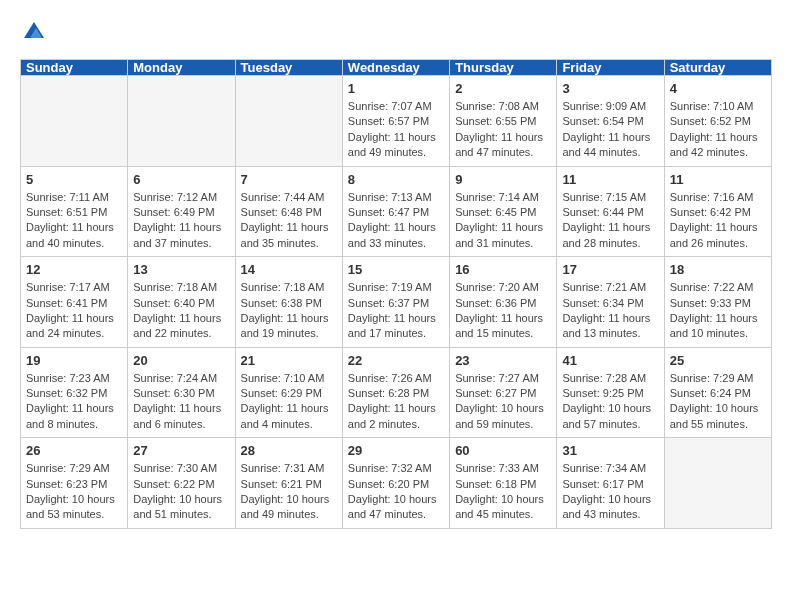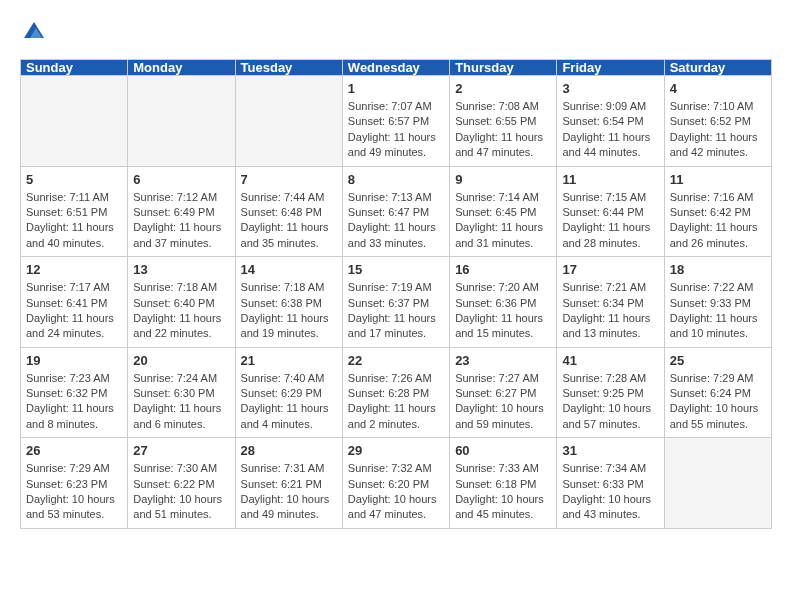--- a/index.html
+++ b/index.html
@@ -249,21 +249,21 @@
 Daylight: 11 hours and 8 minutes.</div>
         </td>
         <td>
           <div class="day-number">20</div>
           <div class="day-info">Sunrise: 7:24 AM
 Sunset: 6:30 PM
 Daylight: 11 hours and 6 minutes.</div>
         </td>
         <td>
           <div class="day-number">21</div>
-          <div class="day-info">Sunrise: 7:40 AM
+          <div class="day-info">Sunrise: 7:10 AM
 Sunset: 6:29 PM
 Daylight: 11 hours and 4 minutes.</div>
         </td>
         <td>
           <div class="day-number">22</div>
           <div class="day-info">Sunrise: 7:26 AM
 Sunset: 6:28 PM
 Daylight: 11 hours and 2 minutes.</div>
         </td>
         <td>
@@ -312,19 +312,19 @@
         </td>
         <td>
           <div class="day-number">60</div>
           <div class="day-info">Sunrise: 7:33 AM
 Sunset: 6:18 PM
 Daylight: 10 hours and 45 minutes.</div>
         </td>
         <td>
           <div class="day-number">31</div>
           <div class="day-info">Sunrise: 7:34 AM
-Sunset: 6:33 PM
+Sunset: 6:17 PM
 Daylight: 10 hours and 43 minutes.</div>
         </td>
         <td class="other-month"></td>
       </tr>
     </tbody>
 </table>
 
 </body></html>

